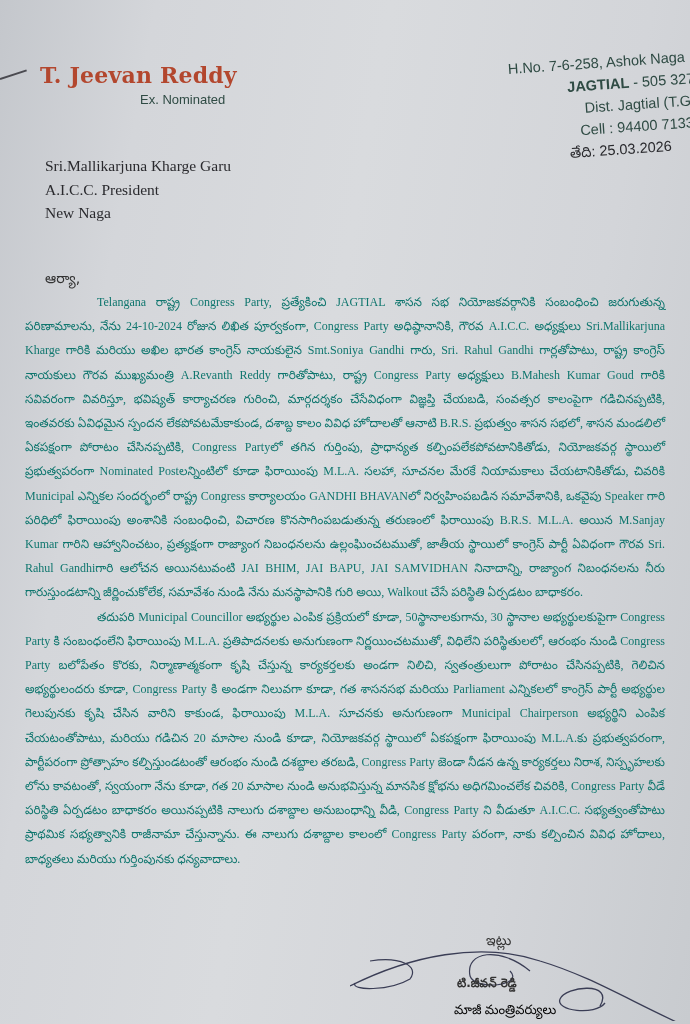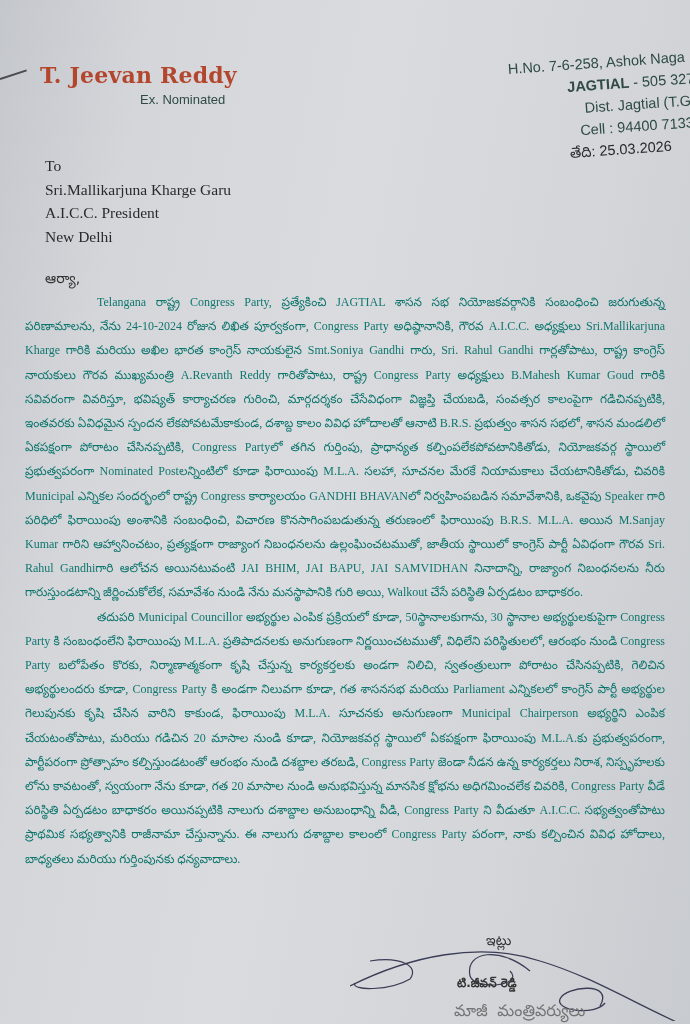--- a/index.html
+++ b/index.html
@@ -33,45 +33,44 @@
   .to { position:absolute; left:45px; top:118px; font-size:15.5px; line-height:23.5px; }
   .salutation { position:absolute; left:45px; top:234px; font-family:"DejaVu Sans", sans-serif; font-size:14px; color:#333; }
   .body-text {
     position:absolute; left:25px; top:254px; width:640px;
     font-size:12px; line-height:24.2px; text-align:justify; color:#0f766e;
   }
   .body-text p { margin:0; text-indent:72px; }
   .body-text p + p { margin-top:0; }
   .closing { position:absolute; left:486px; top:896px; font-size:14px; font-family:"DejaVu Sans", sans-serif; color:#333; }
   .sig-name { position:absolute; left:457px; top:940px; font-size:12px; font-family:"DejaVu Sans", sans-serif; color:#333;font-weight:bold; }
-  .sig-title { position:absolute; left:454px; top:966px; font-size:16px; font-family:Liberation Mono, monospace; color:#737373; }
+  .sig-title { position:absolute; left:454px; top:966px; font-size:13px; font-family:Liberation Serif, serif; color:#000000; }
   .signature { position:absolute; left:350px; top:895px; width:340px; height:90px; }
 </style>
 </head>
 <body>
 
 <div class="page">
   <div class="pen-mark"></div>
 
   <div class="lh-name">T. Jeevan Reddy</div>
   <div class="lh-title">Ex. Nominated</div>
 
   <div class="addr">
     <div class="a1">H.No. 7-6-258, Ashok Naga</div>
     <div class="a2"><span style="font-weight:bold">JAGTIAL</span><span> - 505 327</span></div>
     <div class="a3">Dist. Jagtial (T.G</div>
     <div class="a4">Cell : 94400 7133</div>
     <div class="a5">తేది: 25.03.2026</div>
   </div>
 
   <div class="to">
-    <div>To</div>
     <div>Sri.Mallikarjuna Kharge Garu</div>
     <div>A.I.C.C. President</div>
-    <div>New Delhi</div>
+    <div>New Naga</div>
   </div>
 
   <div class="salutation">ఆర్యా,</div>
 
   <div class="body-text">
     <p>Telangana రాష్ట్ర Congress Party, ప్రత్యేకించి JAGTIAL శాసన సభ నియోజకవర్గానికి సంబంధించి జరుగుతున్న పరిణామాలను, నేను 24-10-2024 రోజున లిఖిత పూర్వకంగా, Congress Party అధిష్ఠానానికి, గౌరవ A.I.C.C. అధ్యక్షులు Sri.Mallikarjuna Kharge గారికి మరియు అఖిల భారత కాంగ్రెస్ నాయకులైన Smt.Soniya Gandhi గారు, Sri. Rahul Gandhi గార్లతోపాటు, రాష్ట్ర కాంగ్రెస్ నాయకులు గౌరవ ముఖ్యమంత్రి A.Revanth Reddy గారితోపాటు, రాష్ట్ర Congress Party అధ్యక్షులు B.Mahesh Kumar Goud గారికి సవివరంగా వివరిస్తూ, భవిష్యత్ కార్యాచరణ గురించి, మార్గదర్శకం చేసేవిధంగా విజ్ఞప్తి చేయబడి, సంవత్సర కాలంపైగా గడిచినప్పటికి, ఇంతవరకు ఏవిధమైన స్పందన లేకపోవటమేకాకుండ, దశాబ్ద కాలం వివిధ హోదాలతో ఆనాటి B.R.S. ప్రభుత్వం శాసన సభలో, శాసన మండలిలో ఏకపక్షంగా పోరాటం చేసినప్పటికి, Congress Partyలో తగిన గుర్తింపు, ప్రాధాన్యత కల్పింపలేకపోవటానికితోడు, నియోజకవర్గ స్థాయిలో ప్రభుత్వపరంగా Nominated Postలన్నింటిలో కూడా ఫిరాయింపు M.L.A. సలహా, సూచనల మేరకే నియామకాలు చేయటానికితోడు, చివరికి Municipal ఎన్నికల సందర్భంలో రాష్ట్ర Congress కార్యాలయం GANDHI BHAVANలో నిర్వహింపబడిన సమావేశానికి, ఒకవైపు Speaker గారి పరిధిలో ఫిరాయింపు అంశానికి సంబంధించి, విచారణ కొనసాగింపబడుతున్న తరుణంలో ఫిరాయింపు B.R.S. M.L.A. అయిన M.Sanjay Kumar గారిని ఆహ్వానించటం, ప్రత్యక్షంగా రాజ్యాంగ నిబంధనలను ఉల్లంఘించటముతో, జాతీయ స్థాయిలో కాంగ్రెస్ పార్టీ ఏవిధంగా గౌరవ Sri. Rahul Gandhiగారి ఆలోచన అయినటువంటి JAI BHIM, JAI BAPU, JAI SAMVIDHAN నినాదాన్ని, రాజ్యాంగ నిబంధనలను నీరు గారుస్తుండటాన్ని జీర్ణించుకోలేక, సమావేశం నుండి నేను మనస్థాపానికి గురి అయి, Walkout చేసే పరిస్థితి ఏర్పడటం బాధాకరం.</p>
     <p>తదుపరి Municipal Councillor అభ్యర్థుల ఎంపిక ప్రక్రియలో కూడా, 50స్థానాలకుగాను, 30 స్థానాల అభ్యర్థులకుపైగా Congress Party కి సంబంధంలేని ఫిరాయింపు M.L.A. ప్రతిపాదనలకు అనుగుణంగా నిర్ణయించటముతో, విధిలేని పరిస్థితులలో, ఆరంభం నుండి Congress Party బలోపేతం కొరకు, నిర్మాణాత్మకంగా కృషి చేస్తున్న కార్యకర్తలకు అండగా నిలిచి, స్వతంత్రులుగా పోరాటం చేసినప్పటికి, గెలిచిన అభ్యర్థులందరు కూడా, Congress Party కి అండగా నిలువగా కూడా, గత శాసనసభ మరియు Parliament ఎన్నికలలో కాంగ్రెస్ పార్టీ అభ్యర్థుల గెలుపునకు కృషి చేసిన వారిని కాకుండ, ఫిరాయింపు M.L.A. సూచనకు అనుగుణంగా Municipal Chairperson అభ్యర్థిని ఎంపిక చేయటంతోపాటు, మరియు గడిచిన 20 మాసాల నుండి కూడా, నియోజకవర్గ స్థాయిలో ఏకపక్షంగా ఫిరాయింపు M.L.A.కు ప్రభుత్వపరంగా, పార్టీపరంగా ప్రోత్సాహం కల్పిస్తుండటంతో ఆరంభం నుండి దశబ్దాల తరబడి, Congress Party జెండా నీడన ఉన్న కార్యకర్తలు నిరాశ, నిస్పృహలకు లోను కావటంతో, స్వయంగా నేను కూడా, గత 20 మాసాల నుండి అనుభవిస్తున్న మానసిక క్షోభను అధిగమించలేక చివరికి, Congress Party వీడే పరిస్థితి ఏర్పడటం బాధాకరం అయినప్పటికి నాలుగు దశాబ్దాల అనుబంధాన్ని వీడి, Congress Party ని వీడుతూ A.I.C.C. సభ్యత్వంతోపాటు ప్రాథమిక సభ్యత్వానికి రాజీనామా చేస్తున్నాను. ఈ నాలుగు దశాబ్దాల కాలంలో Congress Party పరంగా, నాకు కల్పించిన వివిధ హోదాలు, బాధ్యతలు మరియు గుర్తింపునకు ధన్యవాదాలు.</p>
   </div>
 
   <svg class="signature" viewBox="0 0 340 90">

